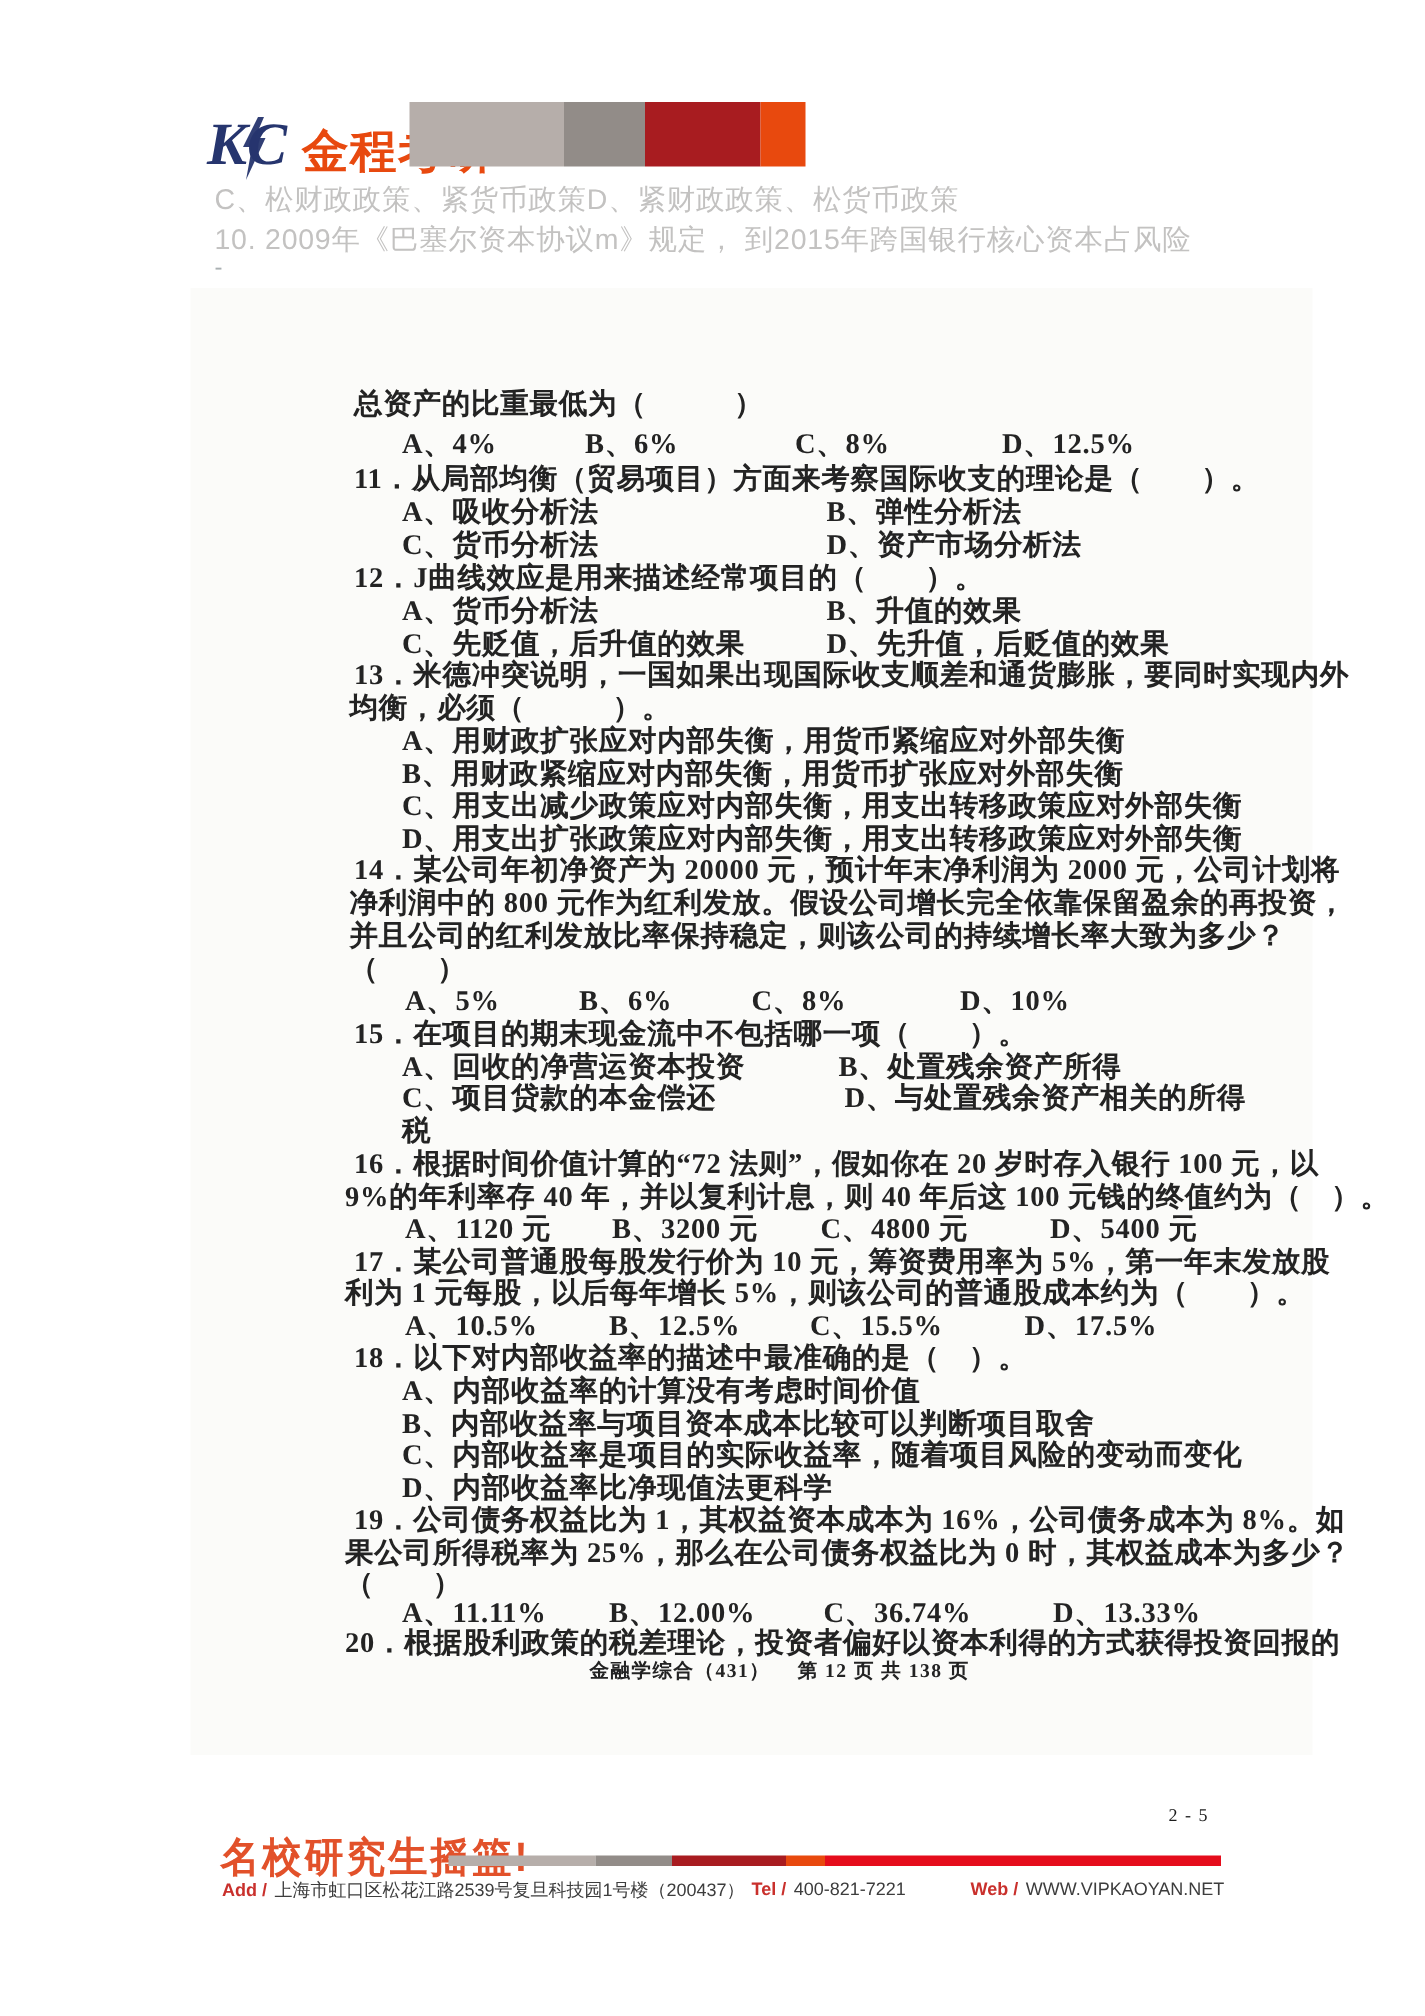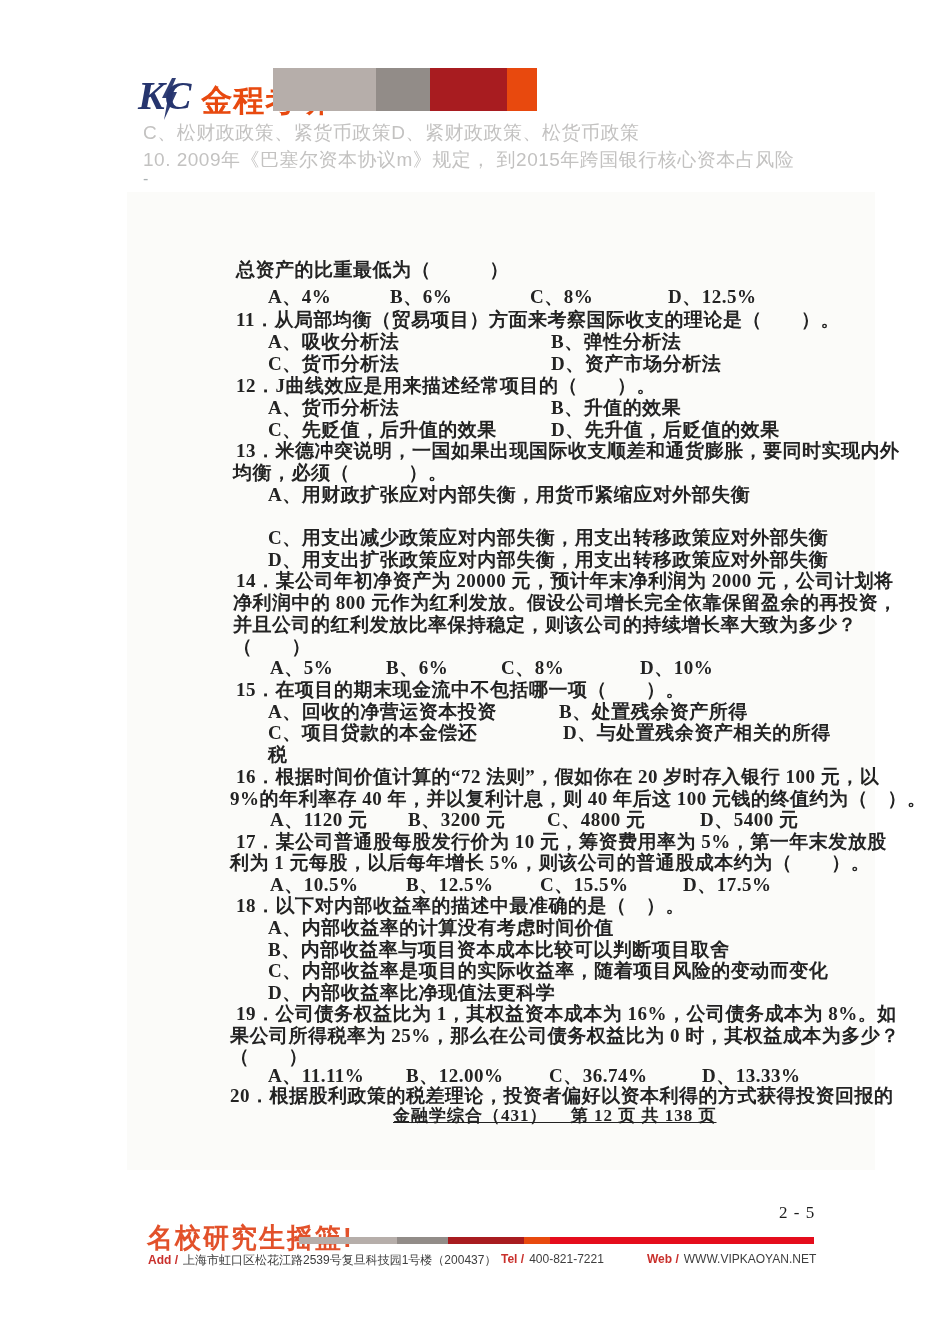--- a/index.html
+++ b/index.html
@@ -50,25 +50,25 @@
   .overlay-dash{color:#aab0b2;font-size:16px;}
 
   
   .scan-bg{left:127px;top:192px;width:748px;height:978px;background:#fbfbf9;}
   .scan-layer{left:0;top:0;width:950px;height:1344px;filter:blur(0.3px);}
   .scan-line{
     position:absolute;white-space:nowrap;color:var(--scan-ink);
     font-family:"Liberation Serif","DejaVu Serif",serif;
     font-weight:600;font-size:19px;line-height:1;letter-spacing:0.5px;
   }
-  .scan-line.small{font-size:17px;font-weight:600;letter-spacing:1px;text-decoration:underline;}
+  .scan-line.small{font-size:13px;font-weight:600;letter-spacing:1px;}
   .scan-speck{left:794px;top:1026px;width:3px;height:5px;background:rgba(90,90,90,0.25);border-radius:50%;}
 
   
-  .page-num{left:779px;top:1203px;font-size:17px;color:#1c1c1c;font-family:"Liberation Serif","DejaVu Serif",serif;letter-spacing:1px;}
+  .page-num{left:779px;top:1203px;font-size:12px;color:#1c1c1c;font-family:"Liberation Serif","DejaVu Serif",serif;letter-spacing:1px;}
   .footer-brand{
     left:147px;top:1221px;font-size:26px;font-weight:bold;color:var(--footer-brand);
     letter-spacing:2px;transform:scaleY(1.05);
   }
   .footer-bar{left:299px;top:1237px;width:515px;height:7px;display:flex;}
   .fseg{height:100%;}
   .fseg.lg{background:var(--light-gray);width:98px;}
   .fseg.mg{background:var(--mid-gray);width:51px;}
   .fseg.dr{background:var(--dark-red);width:76px;}
   .fseg.or{background:var(--orange);width:26px;}
@@ -116,20 +116,21 @@
     <div class="scan-line" style="left: 268px; top: 354px;">C、货币分析法</div>
     <div class="scan-line" style="left: 551px; top: 354px;">D、资产市场分析法</div>
     <div class="scan-line" style="left: 236px; top: 376px;">12．J曲线效应是用来描述经常项目的（　　）。</div>
     <div class="scan-line" style="left: 268px; top: 398px;">A、货币分析法</div>
     <div class="scan-line" style="left: 551px; top: 398px;">B、升值的效果</div>
     <div class="scan-line" style="left: 268px; top: 420px;">C、先贬值，后升值的效果</div>
     <div class="scan-line" style="left: 551px; top: 420px;">D、先升值，后贬值的效果</div>
     <div class="scan-line" style="left: 236px; top: 441px;">13．米德冲突说明，一国如果出现国际收支顺差和通货膨胀，要同时实现内外</div>
     <div class="scan-line" style="left: 233px; top: 463px;">均衡，必须（　　　）。</div>
     <div class="scan-line" style="left: 268px; top: 485px;">A、用财政扩张应对内部失衡，用货币紧缩应对外部失衡</div>
+    <div class="scan-line" style="left: 268px; top: 507px;">B、用财政紧缩应对内部失衡，用货币扩张应对外部失衡</div>
     <div class="scan-line" style="left: 268px; top: 528px;">C、用支出减少政策应对内部失衡，用支出转移政策应对外部失衡</div>
     <div class="scan-line" style="left: 268px; top: 550px;">D、用支出扩张政策应对内部失衡，用支出转移政策应对外部失衡</div>
     <div class="scan-line" style="left: 236px; top: 571px;">14．某公司年初净资产为 20000 元，预计年末净利润为 2000 元，公司计划将</div>
     <div class="scan-line" style="left: 233px; top: 593px;">净利润中的 800 元作为红利发放。假设公司增长完全依靠保留盈余的再投资，</div>
     <div class="scan-line" style="left: 233px; top: 615px;">并且公司的红利发放比率保持稳定，则该公司的持续增长率大致为多少？</div>
     <div class="scan-line" style="left: 233px; top: 637px;">（　　）</div>
     <div class="scan-line" style="left: 270px; top: 658px;">A、5%</div>
     <div class="scan-line" style="left: 386px; top: 658px;">B、6%</div>
     <div class="scan-line" style="left: 501px; top: 658px;">C、8%</div>
     <div class="scan-line" style="left: 640px; top: 658px;">D、10%</div>

